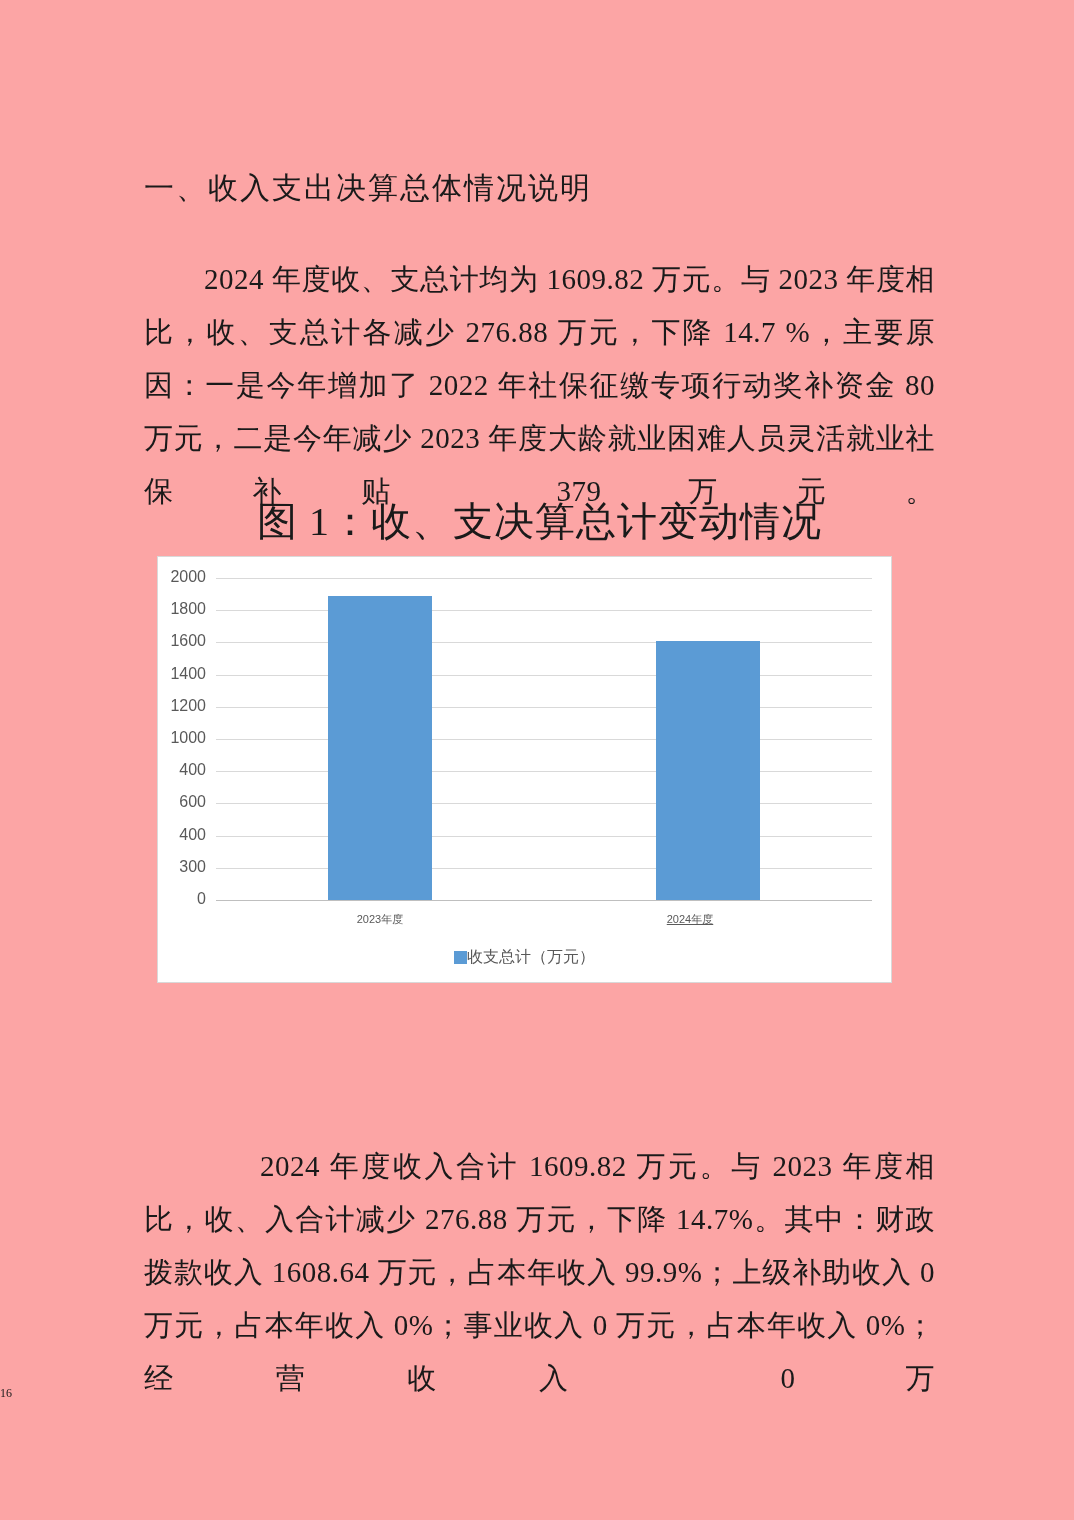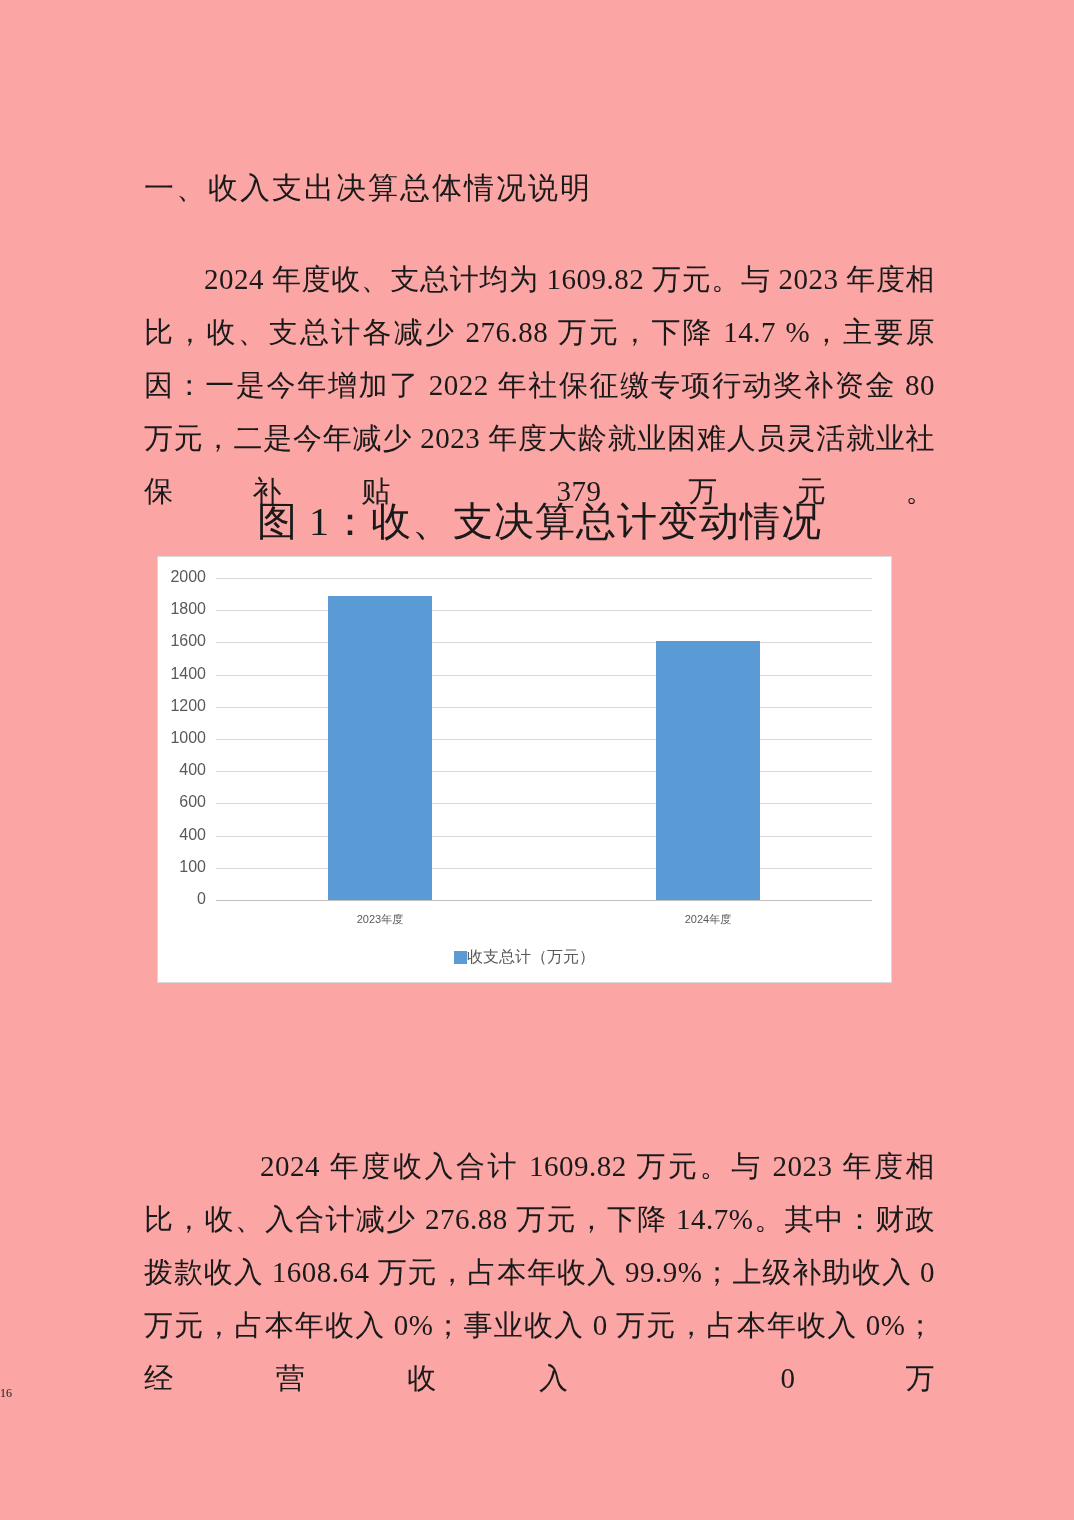--- a/index.html
+++ b/index.html
@@ -114,27 +114,27 @@
       <div class="ytick" style="left: 0px; top: 139.8px;">1200</div>
       <div class="gridline" style="left: 58px; width: 656px; top: 182px;"></div>
       <div class="ytick" style="left: 0px; top: 172px;">1000</div>
       <div class="gridline" style="left: 58px; width: 656px; top: 214.2px;"></div>
       <div class="ytick" style="left: 0px; top: 204.2px;">400</div>
       <div class="gridline" style="left: 58px; width: 656px; top: 246.4px;"></div>
       <div class="ytick" style="left: 0px; top: 236.4px;">600</div>
       <div class="gridline" style="left: 58px; width: 656px; top: 278.6px;"></div>
       <div class="ytick" style="left: 0px; top: 268.6px;">400</div>
       <div class="gridline" style="left: 58px; width: 656px; top: 310.8px;"></div>
-      <div class="ytick" style="left: 0px; top: 300.8px;">100</div>
+      <div class="ytick" style="left: 0px; top: 300.8px;">300</div>
       <div class="gridline zero" style="left: 58px; width: 656px; top: 343px;"></div>
       <div class="ytick" style="left: 0px; top: 333px;">0</div>
       <div class="bar" style="left: 170px; width: 104px; top: 39.2413px; height: 303.759px;"></div>
       <div class="xtick" style="left: 142px; top: 355px;">2023年度</div>
       <div class="bar" style="left: 498px; width: 104px; top: 83.819px; height: 259.181px;"></div>
-      <div class="xtick" style="left: 470px; top: 355px;">2024年度</div>
+      <div class="xtick" style="left: 452px; top: 355px; text-decoration: underline;">2024年度</div>
     </div>
 
 
   <p id="para2" class="body-para">2024 年度收入合计 1609.82 万元。与 2023 年度相比，收、入合计减少 276.88 万元，下降 14.7%。其中：财政拨款收入 1608.64 万元，占本年收入 99.9%；上级补助收入 0 万元，占本年收入 0%；事业收入 0 万元，占本年收入 0%；经营收入 0 万</p>
 
   <div class="page-number">16</div>
 
 </div>
 
 </body></html>

